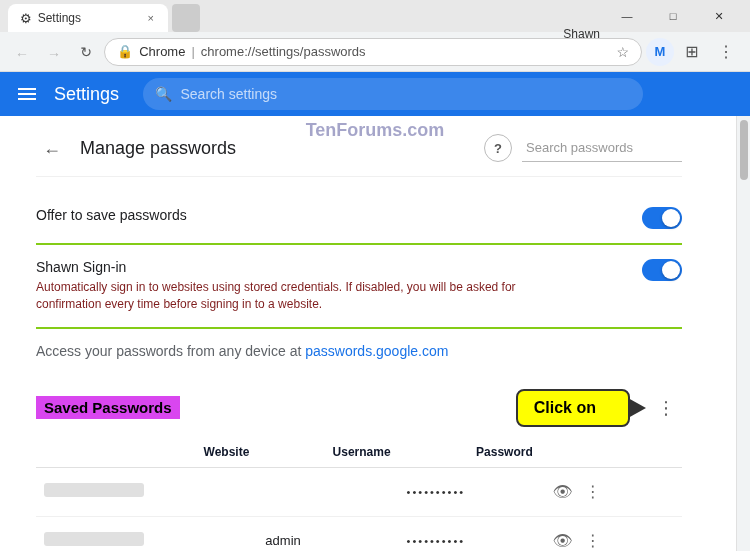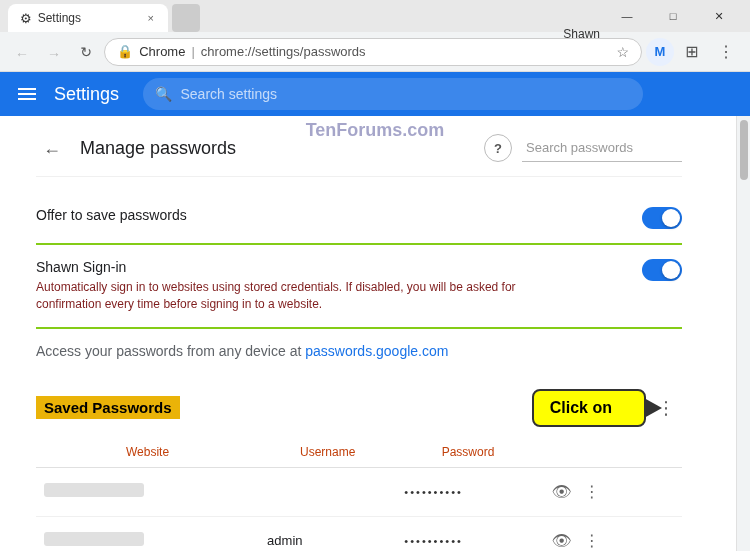--- a/index.html
+++ b/index.html
@@ -272,21 +272,21 @@
     .google-link { color: #1a73e8; text-decoration: none; }
 
     
     .saved-section-header {
       display: flex;
       align-items: center;
       justify-content: space-between;
       padding: 10px 0;
     }
     .saved-label {
-      background: #eab308;
+      background: #d946ef;
       padding: 3px 8px;
       font-size: 15px;
       font-weight: 600;
       color: #000;
     }
     .callout-bubble {
       background: #ffff00;
       border: 2px solid #333;
       border-radius: 8px;
       padding: 8px 16px;
@@ -315,24 +315,24 @@
       display: flex; align-items: center; justify-content: center;
       width: 32px; height: 32px; border-radius: 50%;
     }
 
     
     .passwords-table {
       width: 100%;
       border-collapse: collapse;
     }
     .passwords-table th {
-      text-align: center;
+      text-align: right;
       font-size: 12px;
-      font-weight: 400;
-      color: #c2410c;
+      font-weight: 700;
+      color: #0f172a;
       padding: 8px 8px;
       border-bottom: 1px solid #e0e0e0;
     }
     .passwords-table td {
       padding: 10px 8px;
       border-bottom: 1px solid #f0f0f0;
       font-size: 13px;
       color: #202124;
       vertical-align: middle;
     }
@@ -451,21 +451,21 @@
       </label>
     </div>
 
     <div class="google-link-row">
       <span>Access your passwords from any device at </span>
       <a class="google-link" href="#">passwords.google.com</a>
     </div>
 
     <div class="saved-section-header">
       <span class="saved-label">Saved Passwords</span>
-      <div style="display:flex;align-items:center;gap:4px;">
+      <div style="display:flex;align-items:center;gap:20px;">
         <div class="callout-bubble">
           <span>Click on</span>
           <svg width="8" height="12" viewBox="0 0 8 12">
           </svg>
         </div>
         <button class="more-vert-btn">⋮</button>
       </div>
     </div>
 
     <table class="passwords-table">

